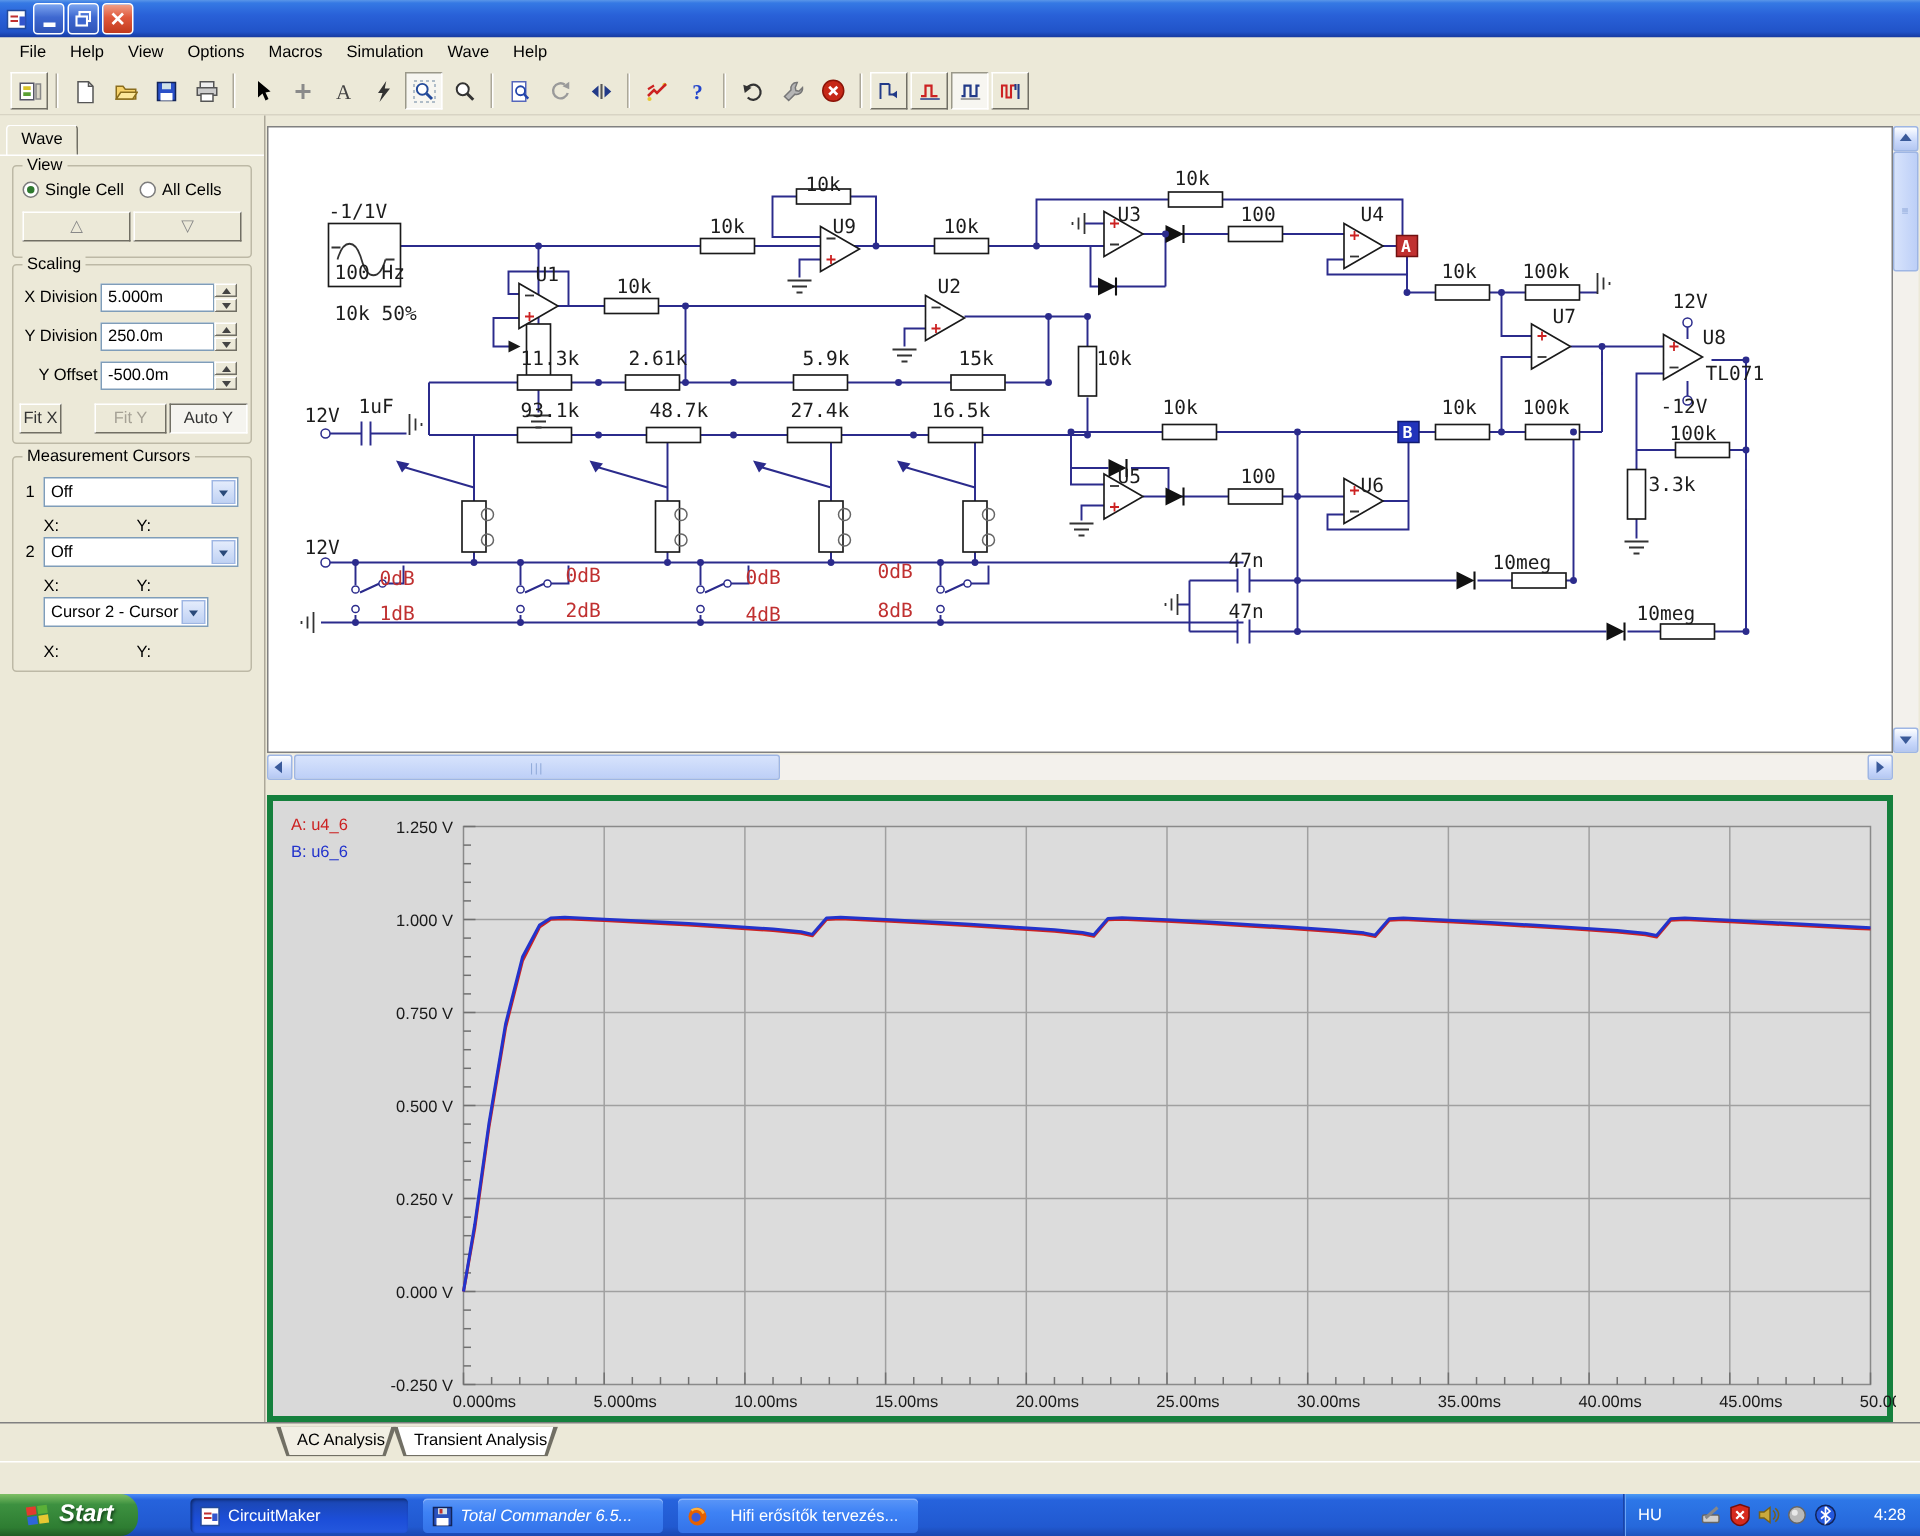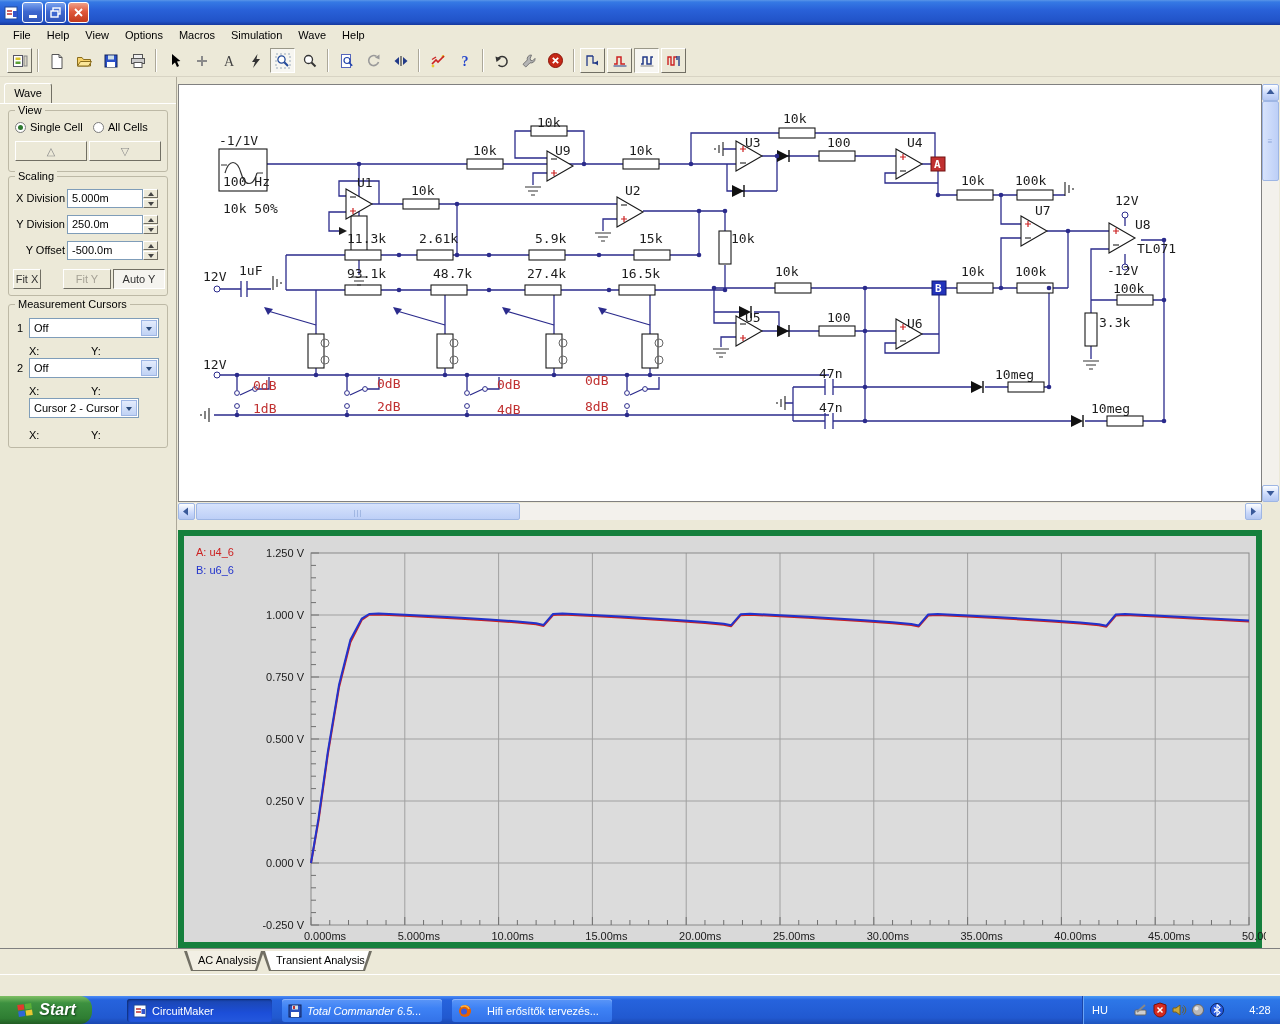--- a/index.html
+++ b/index.html
@@ -91,21 +91,21 @@
   #vthumb { position:absolute; left:1262px; top:101px; width:17px; height:80px;
     background:linear-gradient(90deg,#D7E3FC,#BDCFF7); border:1px solid #9EB6E4; border-radius:2px; }
   #hscroll { position:absolute; left:178px; top:503px; width:1084px; height:17px; background:#F3F1EC; }
   #hthumb { position:absolute; left:196px; top:503px; width:324px; height:17px;
     background:linear-gradient(180deg,#D7E3FC,#BDCFF7); border:1px solid #9EB6E4; border-radius:2px; }
   .grip { position:absolute; left:50%; top:50%; transform:translate(-50%,-50%); color:#8FA8D8;
     font-size:8px; letter-spacing:1px; }
 
   
   #chart-pane { position:absolute; left:178px; top:530px; width:1084px; height:418px;
-    background:#D9D9D9; border:6px solid #15803d; }
+    background:#D9D9D9; border:4px solid #15803d; }
   .legend-item { position:absolute; left:12px; font-size:11px; }
   #plot { position:absolute; left:0; top:0; }
   #plot text { font-family:"Liberation Sans", sans-serif; font-size:11px; fill:#1a1a1a; }
 
   
   #tabs-strip { position:absolute; left:0; top:948px; width:1280px; height:26px; background:#ECE9D8;
     border-top:1px solid #808080; }
   .sheet-tab { position:absolute; top:2px; height:20px; padding:0 2px;
     clip-path:polygon(0 0,100% 0,calc(100% - 7px) 100%,7px 100%); background:#716F64; }
   .sheet-tab .inner { width:100%; height:19px; clip-path:polygon(1px 0,calc(100% - 1px) 0,calc(100% - 7px) 100%,7px 100%);

